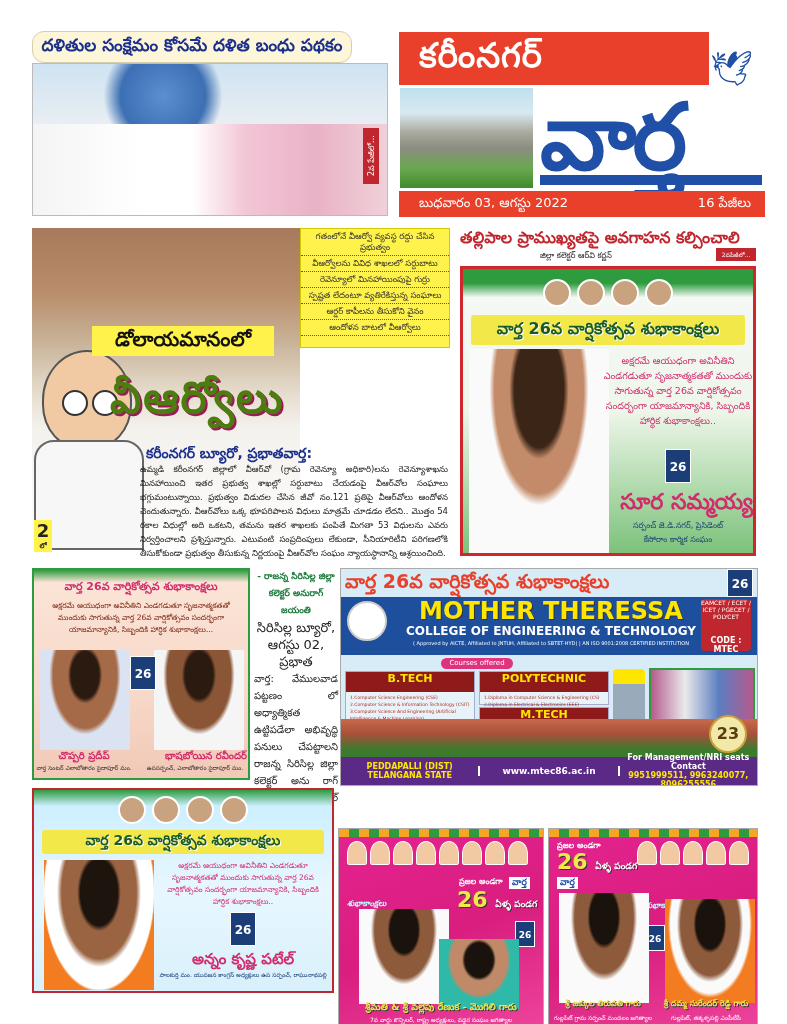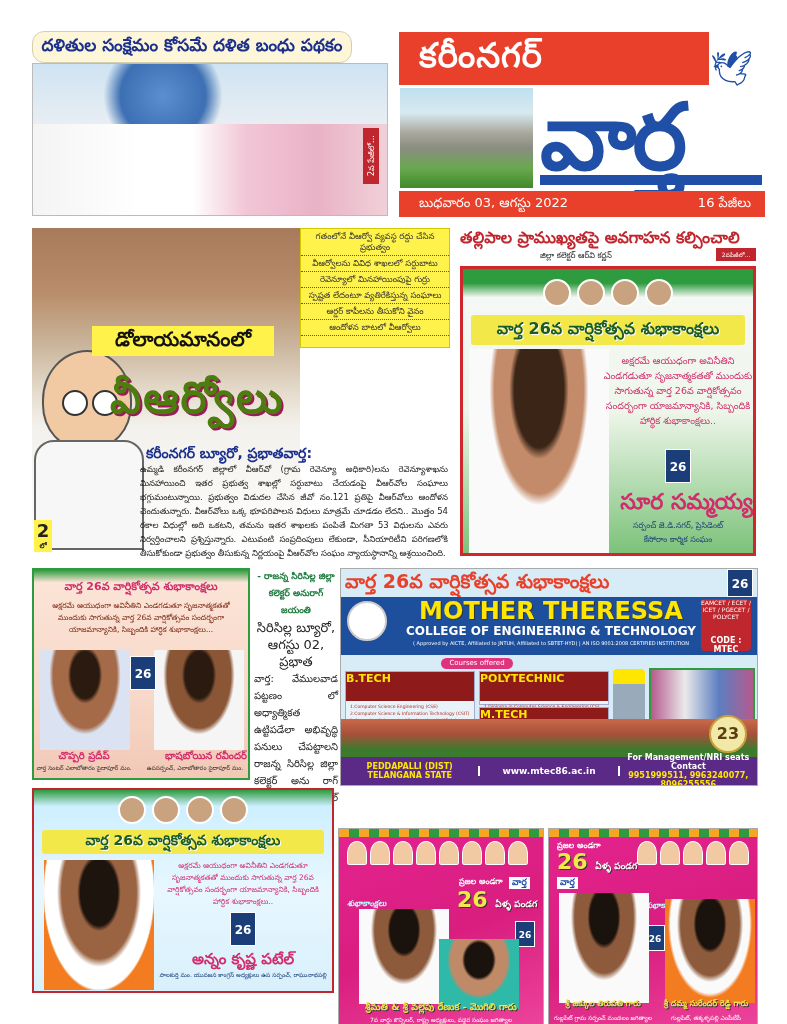--- a/index.html
+++ b/index.html
@@ -60,21 +60,21 @@
 .mtec .t{position:absolute;left:0;top:0;width:380px;height:28px;color:#e8402a;font-weight:bold;font-size:19px;display:flex;align-items:center;padding-left:4px;white-space:nowrap}
 .mtec .hdr{position:absolute;left:0;top:28px;width:418px;height:58px;background:#1e4f9c}
 .mtec .name{position:absolute;left:50px;top:28px;width:320px;color:#ffe600;font-weight:bold;font-size:24px;text-align:center;text-shadow:1px 1px 0 #333}
 .mtec .sub{position:absolute;left:50px;top:55px;width:320px;color:#fff;font-weight:bold;font-size:12px;text-align:center}
 .mtec .aff{position:absolute;left:50px;top:71px;width:320px;color:#fff;font-size:5px;text-align:center}
 .mtec .code{position:absolute;right:6px;top:30px;width:50px;height:52px;background:#c0262d;color:#fff;font-size:6px;text-align:center;border-radius:4px;}
 .mtec .code b{display:block;font-size:8px;margin-top:16px}
 .mtec .seal{position:absolute;left:6px;top:32px;width:40px;height:40px;border-radius:50%;background:#fff;border:2px solid #ccc}
 .mtec .co{position:absolute;left:100px;top:89px;width:72px;height:11px;background:#e0337d;color:#fff;font-size:7px;text-align:center;border-radius:6px;line-height:11px}
 .mtec .box{position:absolute;background:#e8f3f9;border:1px solid #aac}
-.mtec .bh{background:#8e1a1a;color:#ffe600;font-weight:bold;font-size:11px;text-align:left;height:29px;line-height:14px}
+.mtec .bh{background:#8e1a1a;color:#ffe600;font-weight:bold;font-size:11px;text-align:center;height:20px;line-height:14px}
 .mtec .box ul{list-style:none;font-size:4.5px;color:#b0261f;padding:2px 4px;line-height:7px}
 .mtec .box ul.big{font-size:6px;line-height:11px}
 .mtec .bottom{position:absolute;left:0;right:0;bottom:0;height:28px;background:#5b2a86;display:flex;align-items:center;color:#ffe600;font-weight:bold;font-size:8px}
 .mtec .bottom div{flex:1;text-align:center}
 .mtec .bottom .web{color:#fff;font-size:9px;border-left:2px solid #fff;border-right:2px solid #fff}
 .mtec .campus{position:absolute;left:0;right:0;bottom:28px;height:38px;background:linear-gradient(180deg,#c8694a 0%,#a8503a 40%,#3c7a2e 80%)}
 .mtec .gphoto{position:absolute;left:308px;top:99px;width:106px;height:62px;border:2px solid #2e9b3f;background:linear-gradient(90deg,#b55a8d,#eaeaea,#5b7ec1,#b55a8d)}
 .mtec .badge23{position:absolute;right:10px;bottom:32px;width:38px;height:38px;border-radius:50%;background:#f2e8a8;border:2px solid #c9a13a;color:#5a3d0f;font-weight:bold;font-size:16px;text-align:center;line-height:34px}
 .ad3{left:32px;top:788px;width:302px;height:205px;border:2px solid #c0262d;background:linear-gradient(180deg,#2e9b3f 0%,#cdefff 8%,#e8f7ff 50%,#d8f0fb 100%);overflow:hidden}
 .ad3 .ad-banner{top:40px;font-size:14px;height:24px}

